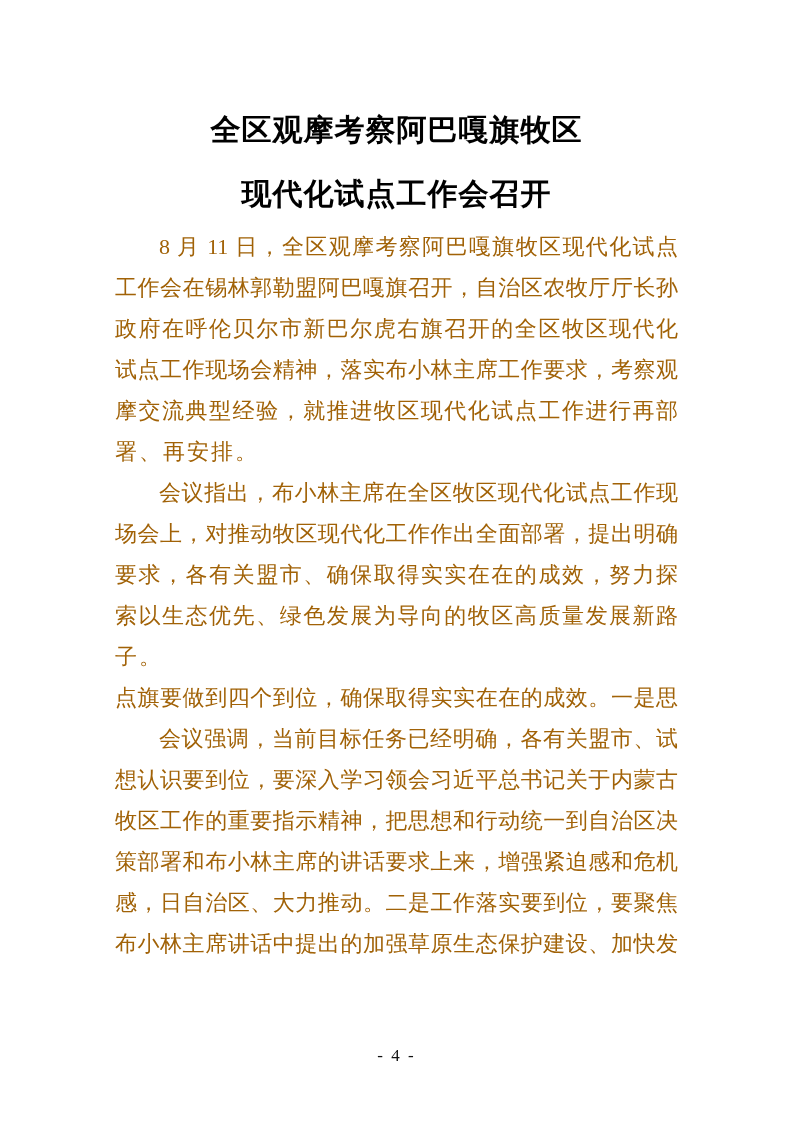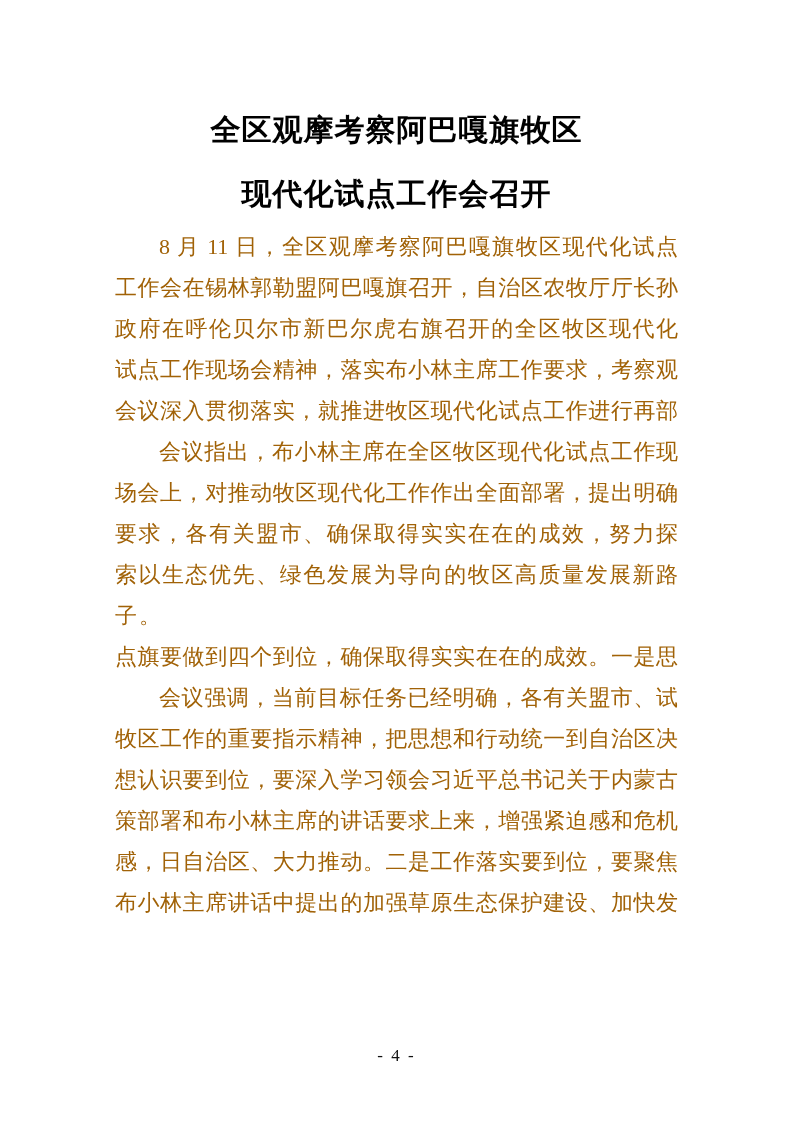--- a/index.html
+++ b/index.html
@@ -66,36 +66,37 @@
     <div class="title-line">现代化试点工作会召开</div>
   </div>
 
   <div class="body-block">
 
     <div>
       <div class="bline indent">8 月 11 日，全区观摩考察阿巴嘎旗牧区现代化试点</div>
       <div class="bline">工作会在锡林郭勒盟阿巴嘎旗召开，自治区农牧厅厅长孙</div>
       <div class="bline">政府在呼伦贝尔市新巴尔虎右旗召开的全区牧区现代化</div>
       <div class="bline">试点工作现场会精神，落实布小林主席工作要求，考察观</div>
-      <div class="bline">会议深入贯彻落实，就推进牧区现代化试点工作进行再部</div>
+      <div class="bline">摩交流典型经验，就推进牧区现代化试点工作进行再部</div>
+      <div class="bline end">署、再安排。</div>
     </div>
 
     <div>
       <div class="bline indent">会议指出，布小林主席在全区牧区现代化试点工作现</div>
       <div class="bline">场会上，对推动牧区现代化工作作出全面部署，提出明确</div>
       <div class="bline">要求，各有关盟市、确保取得实实在在的成效，努力探</div>
       <div class="bline">索以生态优先、绿色发展为导向的牧区高质量发展新路</div>
       <div class="bline end">子。</div>
     </div>
 
     <div>
       <div class="bline">点旗要做到四个到位，确保取得实实在在的成效。一是思</div>
       <div class="bline indent">会议强调，当前目标任务已经明确，各有关盟市、试</div>
+      <div class="bline">想认识要到位，要深入学习领会习近平总书记关于内蒙古</div>
       <div class="bline">牧区工作的重要指示精神，把思想和行动统一到自治区决</div>
-      <div class="bline">想认识要到位，要深入学习领会习近平总书记关于内蒙古</div>
       <div class="bline">策部署和布小林主席的讲话要求上来，增强紧迫感和危机</div>
       <div class="bline">感，日自治区、大力推动。二是工作落实要到位，要聚焦</div>
       <div class="bline">布小林主席讲话中提出的加强草原生态保护建设、加快发</div>
     </div>
 
   </div>
 
   <div class="footer">- 4 -</div>
 
 </div>

